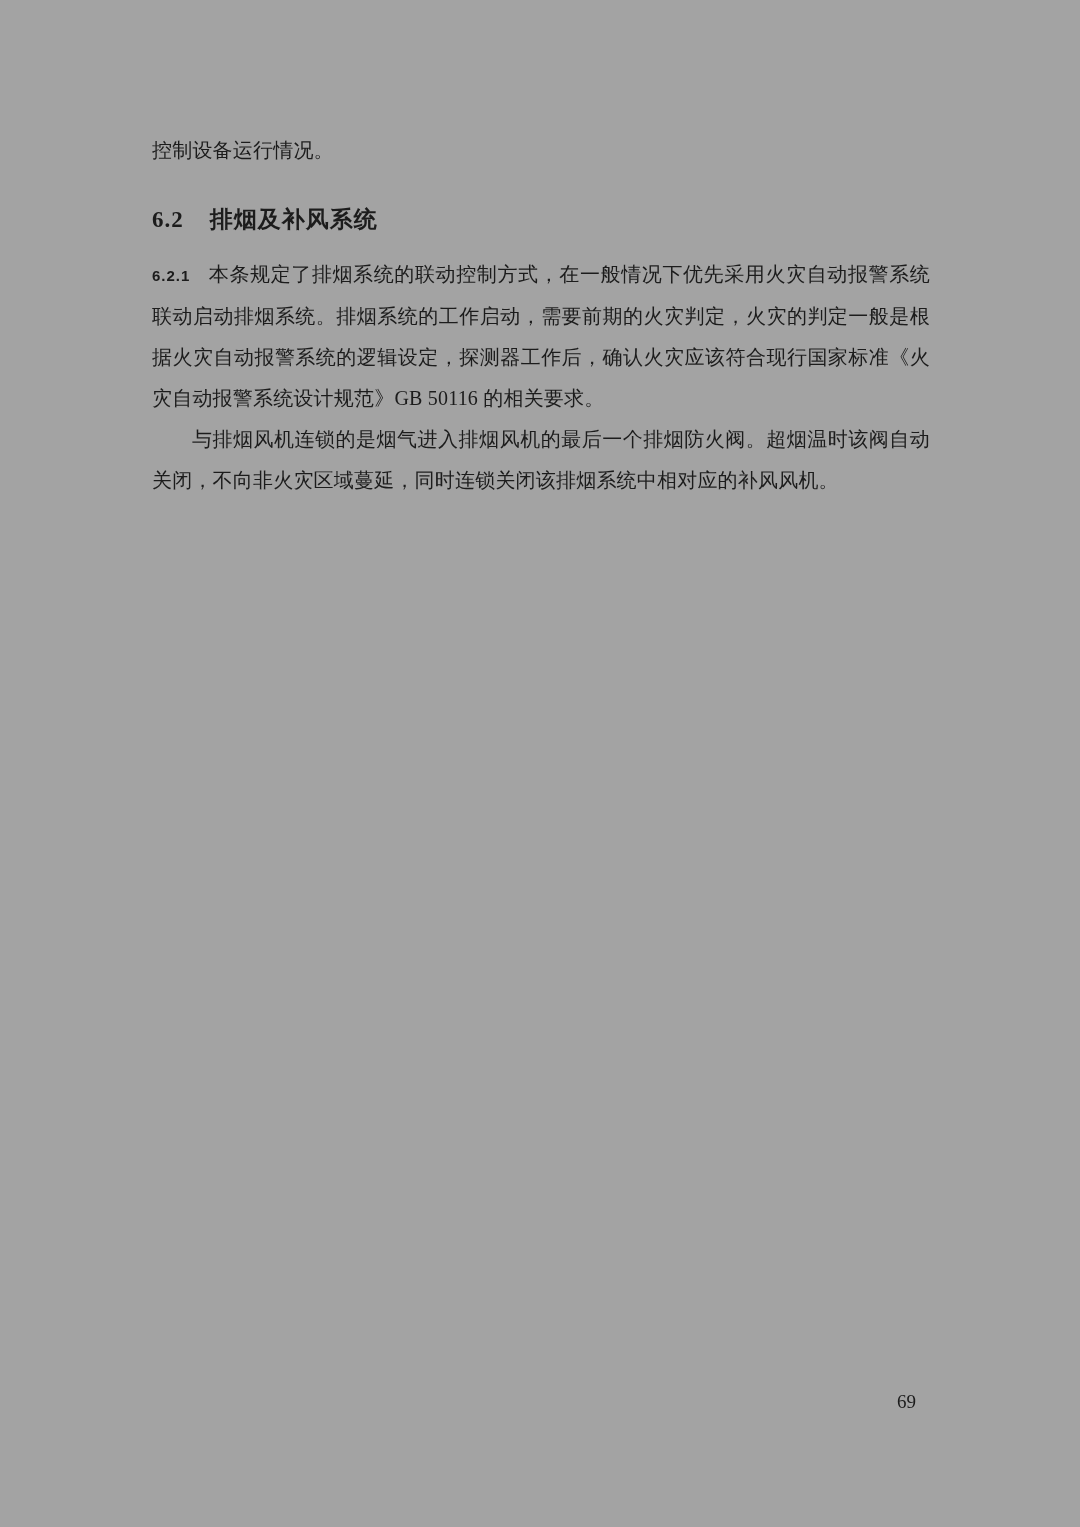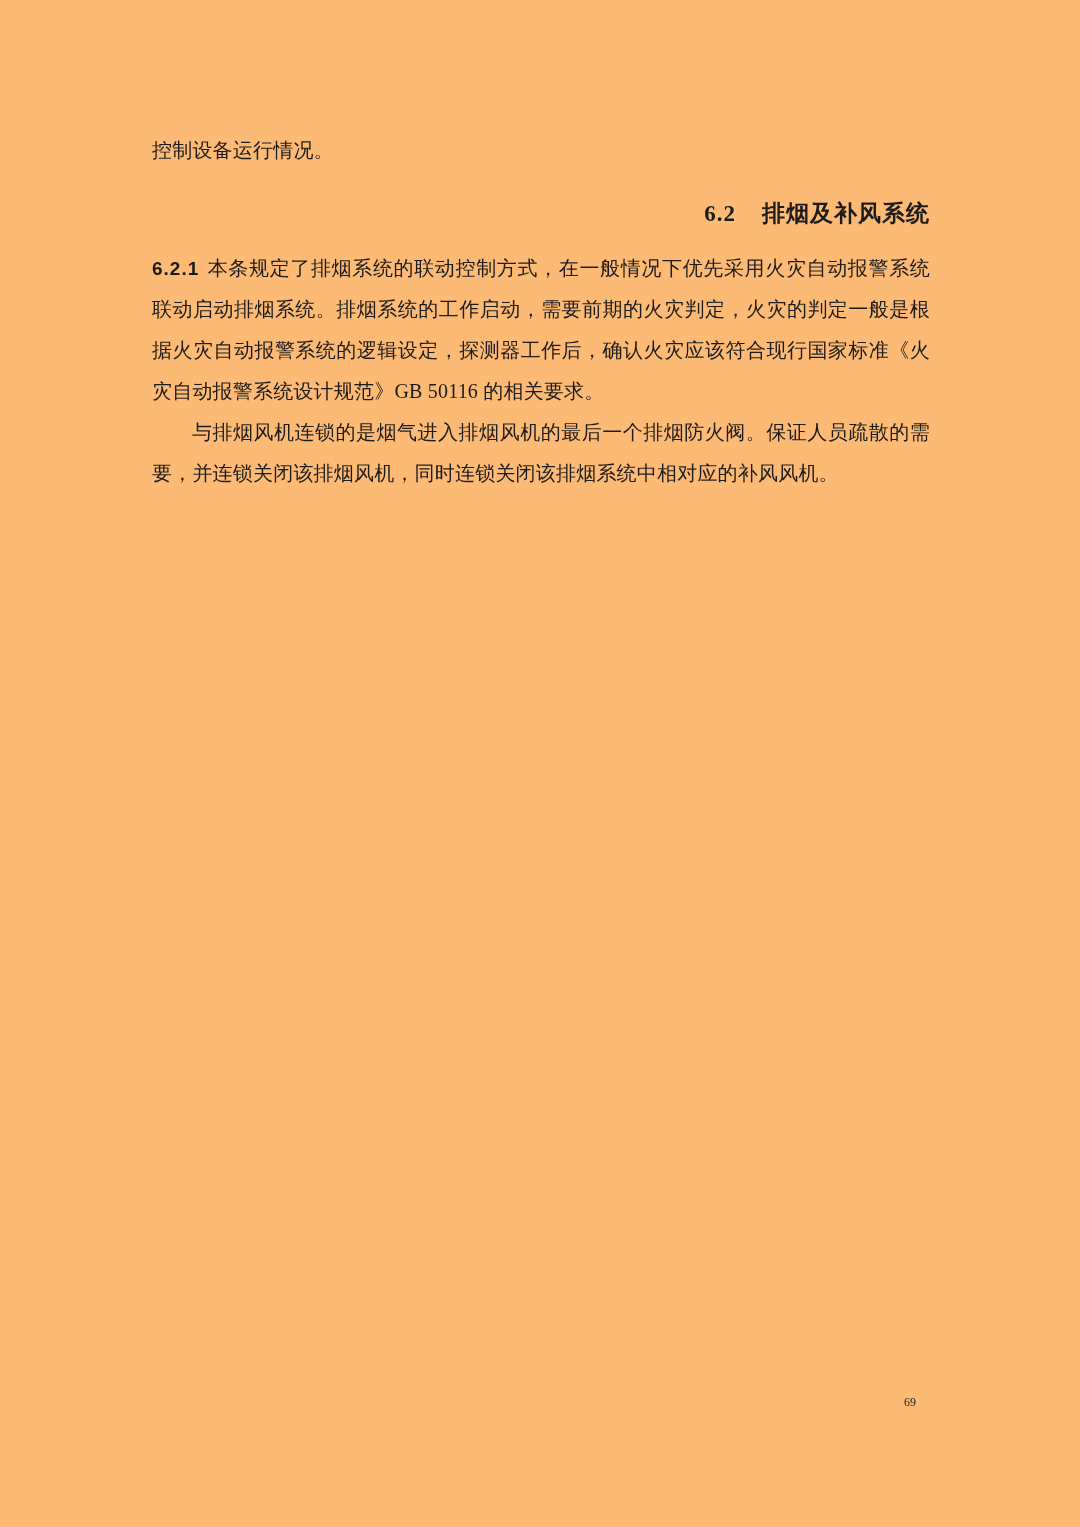--- a/index.html
+++ b/index.html
@@ -1,73 +1,73 @@
 <!DOCTYPE html>
 <html><head>
 <meta charset="utf-8">
 <style>
   html, body { margin: 0; padding: 0; background: #e8e8e8; }
   .page {
     position: relative;
     width: 1080px;
     height: 1527px;
     margin: 0 auto;
-    background: #fdba74;
+    background: #a3a3a3;
     color: #1c1c1c;
     font-family: "Liberation Serif", "DejaVu Serif", serif;
     overflow: hidden;
   }
   .page-inner {
     padding: 130px 150px 0 152px;
   }
   .para, .intro {
     margin: 0;
     font-size: 20px;
     line-height: 41px;
     text-align: justify;
     letter-spacing: 0.2px;
   }
   .para.indent { text-indent: 2em; }
   .sec-num {
     font-family: "Liberation Sans", "DejaVu Sans", sans-serif;
     font-weight: bold;
-    font-size: 19px;
-    margin-right: 8px;
+    font-size: 15px;
+    margin-right: 18px;
     letter-spacing: 1px;
   }
   .heading {
-    margin: 22px 0 14px 0;
-    text-align: right;
+    margin: 28px 0 14px 0;
+    text-align: left;
     font-size: 23px;
     font-weight: bold;
     line-height: 41px;
     letter-spacing: 1px;
   }
   .heading .h-num {
     font-family: "Liberation Serif", "DejaVu Serif", serif;
     margin-right: 26px;
   }
   .page-number {
     position: absolute;
     top: 1390px;
     right: 164px;
-    font-size: 12px;
+    font-size: 19px;
     line-height: 24px;
     color: #1c1c1c;
   }
 </style>
 </head>
 <body>
 
 <div class="page">
   <div class="page-inner">
     <p class="intro">控制设备运行情况。</p>
 
     <h2 class="heading"><span class="h-num">6.2</span><span>排烟及补风系统</span></h2>
 
     <div>
         <p class="para"><b class="sec-num">6.2.1</b>本条规定了排烟系统的联动控制方式，在一般情况下优先采用火灾自动报警系统联动启动排烟系统。排烟系统的工作启动，需要前期的火灾判定，火灾的判定一般是根据火灾自动报警系统的逻辑设定，探测器工作后，确认火灾应该符合现行国家标准《火灾自动报警系统设计规范》GB 50116 的相关要求。</p>
-        <p class="para indent">与排烟风机连锁的是烟气进入排烟风机的最后一个排烟防火阀。保证人员疏散的需要，并连锁关闭该排烟风机，同时连锁关闭该排烟系统中相对应的补风风机。</p>
+        <p class="para indent">与排烟风机连锁的是烟气进入排烟风机的最后一个排烟防火阀。超烟温时该阀自动关闭，不向非火灾区域蔓延，同时连锁关闭该排烟系统中相对应的补风风机。</p>
       </div>
   </div>
 
   <div class="page-number">69</div>
 </div>
 
 </body></html>

